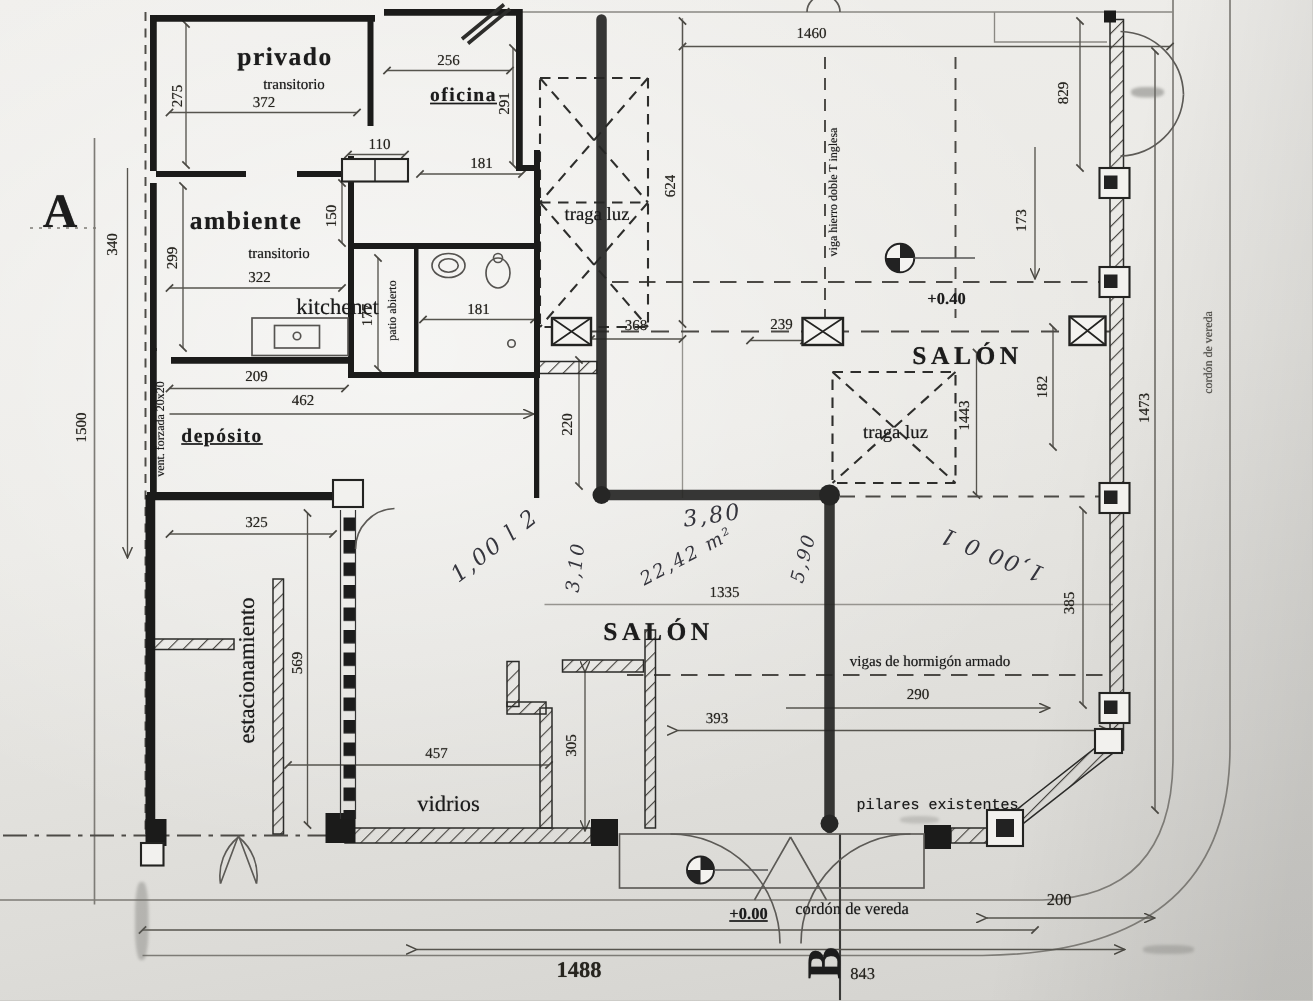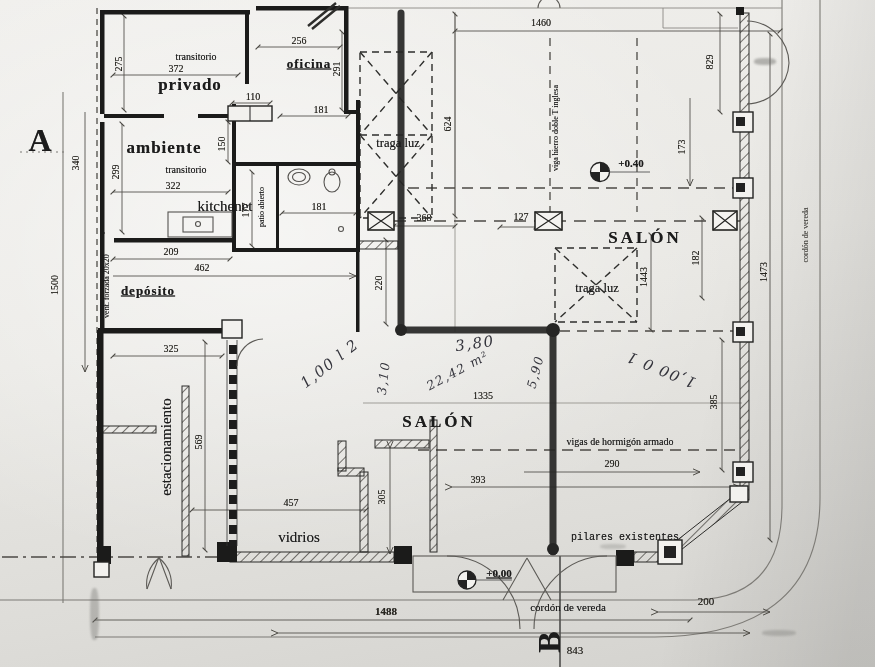--- a/index.html
+++ b/index.html
@@ -9,25 +9,25 @@
     background:
       radial-gradient(ellipse at 30% 35%, rgba(255,255,255,.55) 0%, rgba(255,255,255,0) 55%),
       linear-gradient(100deg, rgba(0,0,0,0) 78%, rgba(0,0,0,.10) 97%),
       linear-gradient(170deg,#f0efec 0%,#e9e8e4 45%,#dddcd8 78%,#d3d2ce 100%);
   }
   svg{position:absolute;left:0;top:0;}
   .lbl{position:absolute;transform:translate(-50%,-50%);white-space:nowrap;
        font-size:10px;line-height:1;text-shadow:0 0 .5px rgba(20,20,20,.6);}
   .r{transform:translate(-50%,-50%) rotate(-90deg);}
   .s8{font-size:8px;}.s9{font-size:15px;}.s11{font-size:11px;}
-  .s12{font-size:12.5px;}.s13{font-size:11px;}.s15{font-size:15px;}
+  .s12{font-size:12.5px;}.s13{font-size:15px;}.s15{font-size:15px;}
   .s16{font-size:13px;text-decoration:underline;}.s17{font-size:17px;}
   .room{font-weight:600;letter-spacing:1px;}
   .sp{letter-spacing:3px;}
-  .bold{font-weight:700;}
+  .bold{font-weight:700;margin-top:37px;}
   .big{font-size:32px;font-weight:600;}
   .hand{font-family:"DejaVu Serif",serif;font-style:italic;color:#35353d;
         letter-spacing:1.5px;text-shadow:none;}
   .dimtxt{color:#27251f;}
   .gray{color:#55534d;}
   .smudge{position:absolute;background:#6a6a66;opacity:.45;filter:blur(1px);border-radius:40%;}
 </style>
 </head>
 <body>
 
@@ -235,21 +235,21 @@
     <circle cx="467" cy="580" r="9" fill="#f4f3f0" stroke="#222" stroke-width="1.3"></circle>
     <path d="M467,571 A9,9 0 0 1 476,580 L467,580 Z" fill="#222"></path>
     <path d="M467,589 A9,9 0 0 1 458,580 L467,580 Z" fill="#222"></path>
     <line x1="476" y1="580" x2="512" y2="580" stroke="#555" stroke-width=".9"></line>
   </g>
 </svg>
 
 <div class="lbl big" style="left:40px;top:140px;">A</div>
 <div class="lbl big r" style="left:549px;top:642px;">B</div>
 
-<div class="lbl room s17" style="left:190px;top:38px;margin-top:46px;">privado</div>
+<div class="lbl room s17" style="left:190px;top:38px;">privado</div>
 <div class="lbl" style="left:196px;top:57px;">transitorio</div>
 <div class="lbl room s16" style="left:309px;top:63px;">oficina</div>
 <div class="lbl room s17" style="left:164px;top:147px;">ambiente</div>
 <div class="lbl" style="left:186px;top:170px;">transitorio</div>
 <div class="lbl s9" style="left:225px;top:206px;">kitchenet</div>
 <div class="lbl s8 r" style="left:262px;top:207px;">patio abierto</div>
 <div class="lbl room s16" style="left:148px;top:290px;">depósito</div>
 <div class="lbl s15 r" style="left:166px;top:447px;">estacionamiento</div>
 <div class="lbl room s17 sp" style="left:439px;top:421px;">SALÓN</div>
 <div class="lbl room s17 sp" style="left:645px;top:237px;">SALÓN</div>
@@ -280,21 +280,21 @@
 <div class="lbl dimtxt" style="left:171px;top:252px;">209</div>
 <div class="lbl dimtxt" style="left:202px;top:268px;">462</div>
 <div class="lbl dimtxt" style="left:171px;top:349px;">325</div>
 <div class="lbl dimtxt r" style="left:76px;top:163px;">340</div>
 <div class="lbl dimtxt r" style="left:55px;top:285px;">1500</div>
 <div class="lbl dimtxt r" style="left:199px;top:442px;">569</div>
 <div class="lbl dimtxt" style="left:541px;top:23px;">1460</div>
 <div class="lbl dimtxt r" style="left:710px;top:62px;">829</div>
 <div class="lbl dimtxt r" style="left:448px;top:124px;">624</div>
 <div class="lbl dimtxt r" style="left:682px;top:147px;">173</div>
-<div class="lbl dimtxt" style="left:521px;top:217px;">127</div>
+<div class="lbl dimtxt" style="left:521px;top:217px;">239</div>
 <div class="lbl dimtxt" style="left:424px;top:218px;">368</div>
 <div class="lbl dimtxt r" style="left:379px;top:283px;">220</div>
 <div class="lbl dimtxt r" style="left:644px;top:277px;">1443</div>
 <div class="lbl dimtxt r" style="left:696px;top:258px;">182</div>
 <div class="lbl dimtxt r" style="left:764px;top:272px;">1473</div>
 <div class="lbl dimtxt" style="left:483px;top:396px;">1335</div>
 <div class="lbl dimtxt r" style="left:714px;top:402px;">385</div>
 <div class="lbl dimtxt" style="left:612px;top:464px;">290</div>
 <div class="lbl dimtxt" style="left:478px;top:480px;text-align:center;">393</div>
 <div class="lbl dimtxt" style="left:291px;top:503px;">457</div>

